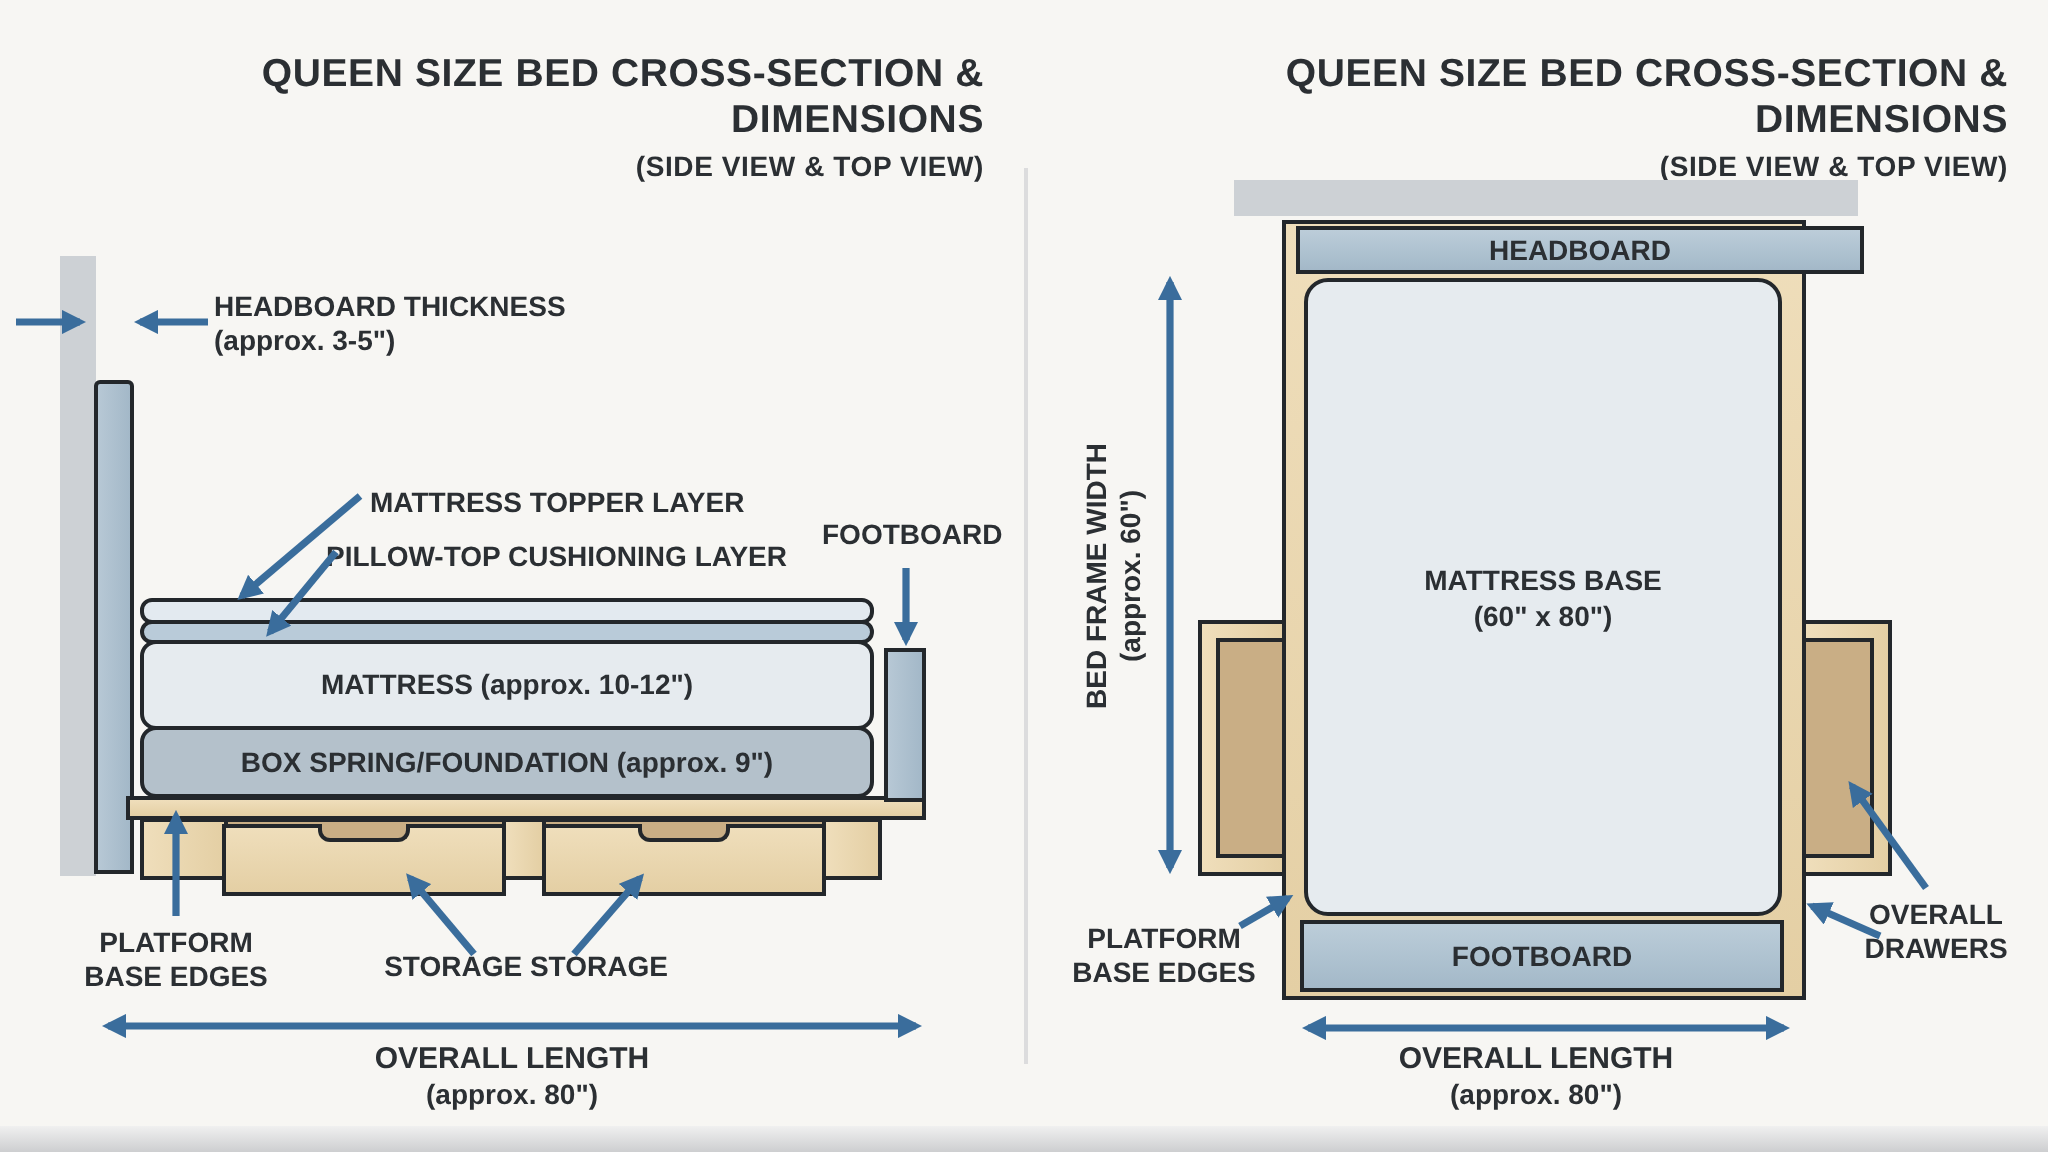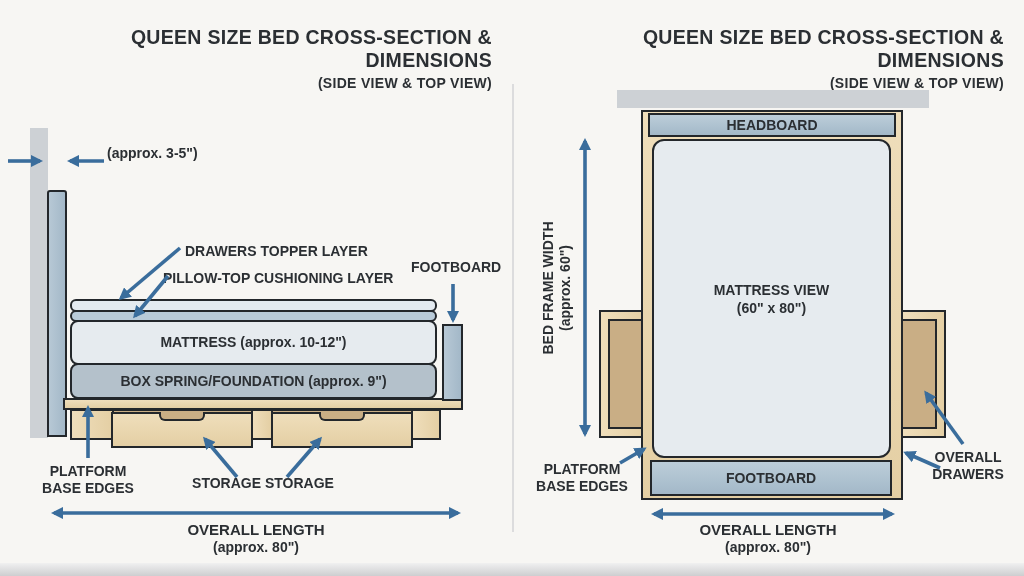--- a/index.html
+++ b/index.html
@@ -76,23 +76,24 @@
 <div class="abs outlined" style="left:70px;top:299px;width:367px;height:13px;border-radius:6px;background:var(--topper);"></div>
 <div class="abs outlined" style="left:70px;top:310px;width:367px;height:12px;border-radius:6px;background:var(--pillow);"></div>
 <div class="abs outlined flexc" style="left:70px;top:320px;width:367px;height:45px;border-radius:8px;background:var(--mattress);">
   <span class="lbl">MATTRESS (approx. 10-12")</span>
 </div>
 <div class="abs outlined flexc" style="left:70px;top:363px;width:367px;height:36px;border-radius:8px;background:var(--box-spring);">
   <span class="lbl">BOX SPRING/FOUNDATION (approx. 9")</span>
 </div>
 
 <div class="abs lbl" style="left:107px;top:145px;">
+  <div>HEADBOARD THICKNESS</div>
   <div>(approx. 3-5")</div>
 </div>
-<div class="abs lbl" style="left:185px;top:243px;">DRAWERS TOPPER LAYER</div>
+<div class="abs lbl" style="left:185px;top:243px;">MATTRESS TOPPER LAYER</div>
 <div class="abs lbl" style="left:163px;top:270px;">PILLOW-TOP CUSHIONING LAYER</div>
 <div class="abs lbl" style="left:411px;top:259px;">FOOTBOARD</div>
 <div class="abs lbl center" style="left:34px;top:463px;width:108px;">
   <div>PLATFORM</div>
   <div>BASE EDGES</div>
 </div>
 <div class="abs lbl center" style="left:183px;top:475px;width:160px;">STORAGE STORAGE</div>
 <div class="abs center" style="left:20px;top:521px;width:472px;font-weight:700;">
   <div style="font-size:15px;line-height:18px;">OVERALL LENGTH</div>
   <div style="font-size:14px;line-height:17px;">(approx. 80")</div>
@@ -137,26 +138,26 @@
 
 <div class="abs outlined wood-v" style="left:599px;top:310px;width:45px;height:128px;">
   <div class="drawer-inner" style="top:7px;bottom:7px;left:7px;right:-2px;"></div>
 </div>
 <div class="abs outlined wood-v" style="left:901px;top:310px;width:45px;height:128px;">
   <div class="drawer-inner" style="top:7px;bottom:7px;right:7px;left:-2px;"></div>
 </div>
 
 <div class="abs outlined wood" style="left:641px;top:110px;width:262px;height:390px;border-width:2.5px;"></div>
 
-<div class="abs outlined flexc blue-bar-h" style="left:648px;top:113px;width:248px;height:24px;">
+<div class="abs outlined flexc blue-bar-h" style="left:648px;top:113px;width:284px;height:24px;">
   <span class="lbl">HEADBOARD</span>
 </div>
 
 <div class="abs outlined flexc" style="left:652px;top:139px;width:239px;height:319px;border-radius:12px;background:var(--mattress);flex-direction:column;">
-  <span class="lbl" style="line-height:18px;">MATTRESS VIEW</span>
+  <span class="lbl" style="line-height:18px;">MATTRESS BASE</span>
   <span class="lbl" style="line-height:18px;">(60" x 80")</span>
 </div>
 
 <div class="abs outlined flexc blue-bar-h" style="left:650px;top:460px;width:242px;height:36px;">
   <span class="lbl">FOOTBOARD</span>
 </div>
 
 <div class="abs lbl center rot" style="left:484px;top:269px;width:150px;height:38px;">
   <div>BED FRAME WIDTH</div>
   <div class="small">(approx. 60")</div>

